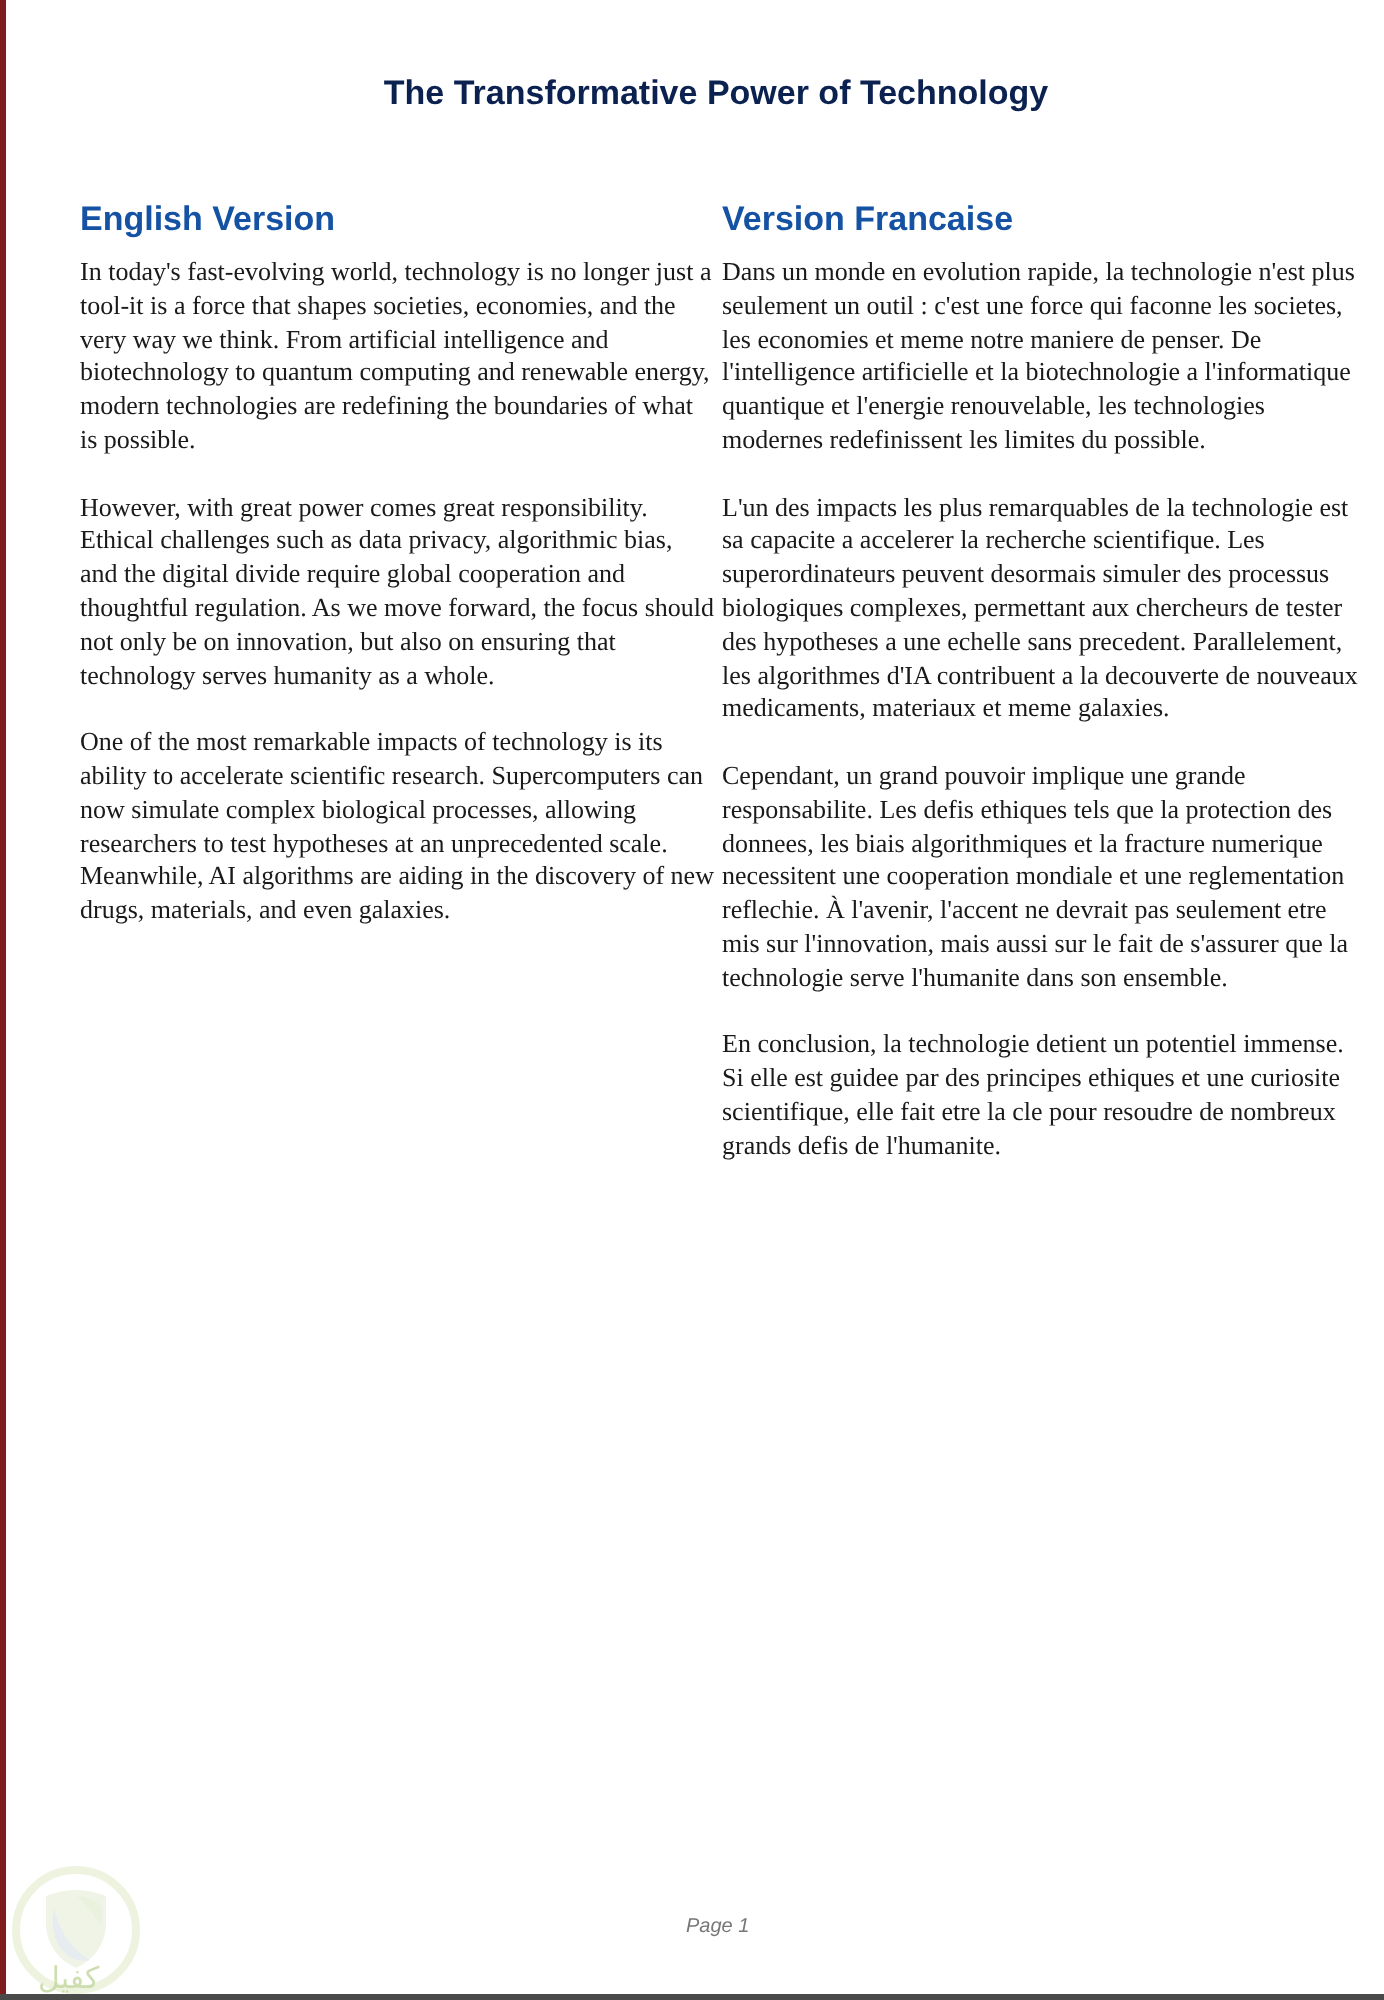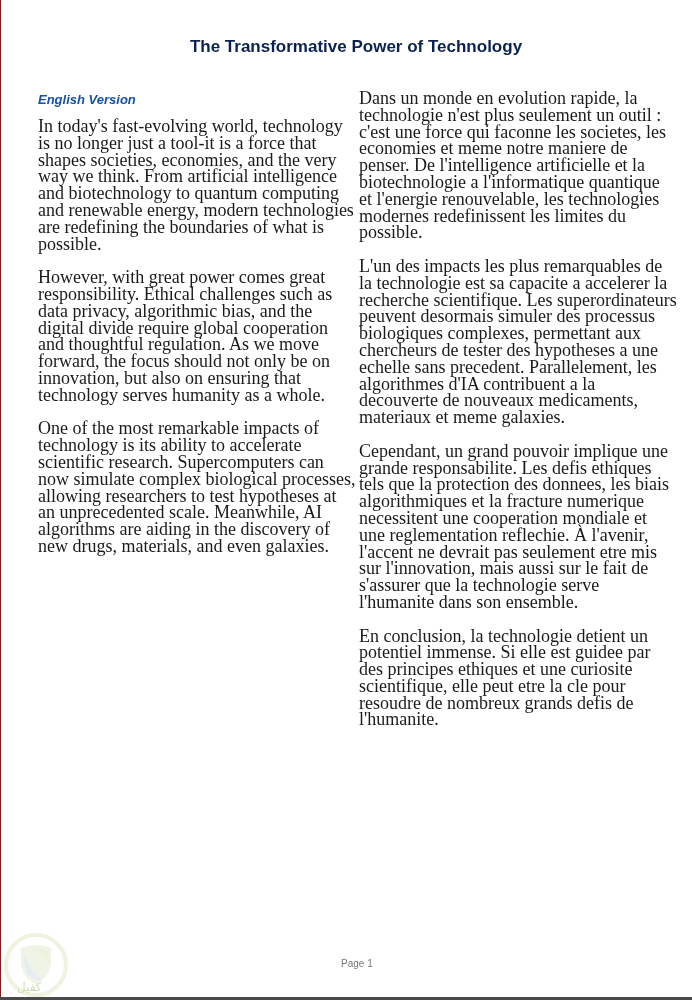--- a/index.html
+++ b/index.html
@@ -2,70 +2,71 @@
 <html><head>
   <meta charset="utf-8">
   <style>
     html, body { margin: 0; padding: 0; }
     body {
       width: 692px; height: 1000px; background: #ffffff; position: relative; overflow: hidden;
       font-family: "Liberation Serif", serif;
     }
     .page {
       position: absolute; left: 0; top: 0; width: 692px; height: 997px;
-      border-left: 1px solid #7f1d1d; box-sizing: border-box; background: #fff;
+      border-left: 3px solid #7f1d1d; box-sizing: border-box; background: #fff;
     }
     .bottom-edge {
       position: absolute; left: 0; top: 997px; width: 692px; height: 3px; background: #4a4a4a;
     }
     .title {
       position: absolute; left: 0; top: 37px; width: 710px; text-align: center;
       font-family: "Liberation Sans", sans-serif; font-weight: bold; font-size: 17px;
       color: #0b2150; margin: 0;
     }
     .column { position: absolute; top: 90px; }
     .col-en { left: 37px; width: 318px; }
     .col-fr { left: 358px; width: 318px; }
     .col-heading {
-      font-family: "Liberation Sans", sans-serif; font-weight: bold; font-size: 13px;
-      color: #1552a3; margin: 1px 0 9px 0; line-height: 18px; font-style: italic;
+      font-family: "Liberation Sans", sans-serif; font-weight: bold; font-size: 17px;
+      color: #1552a3; margin: 11px 0 9px 0; line-height: 18px;
     }
     .para {
-      font-size: 18px; line-height: 16.8px; color: #1a1a1a; margin: 0 0 16.8px 0;
+      font-size: 13px; line-height: 16.8px; color: #1a1a1a; margin: 0 0 16.8px 0;
     }
     .page-number {
       position: absolute; left: 340px; top: 958px;
-      font-family: "Liberation Sans", sans-serif; font-size: 10px; color: #777;
+      font-family: "Liberation Sans", sans-serif; font-style: italic; font-size: 10px; color: #777;
     }
     .watermark {
       position: absolute; left: 2px; top: 932px; width: 66px; height: 66px; opacity: 0.55;
     }
     .watermark-text {
-      position: absolute; left: 16px; top: 980px; font-size: 12px; color: #c9dba8;
+      position: absolute; left: 16px; top: 980px; font-size: 15px; color: #c9dba8;
       font-family: "DejaVu Sans", sans-serif; opacity: 0.9;
     }
   </style>
 </head>
 <body>
 
 <div class="page">
   <h1 class="title">The Transformative Power of Technology</h1>
 
   <div class="column col-en">
     <h2 class="col-heading">English Version</h2>
     <p class="para">In today's fast-evolving world, technology is no longer just a tool-it is a force that shapes societies, economies, and the very way we think. From artificial intelligence and biotechnology to quantum computing and renewable energy, modern technologies are redefining the boundaries of what is possible.</p>
     <p class="para">However, with great power comes great responsibility. Ethical challenges such as data privacy, algorithmic bias, and the digital divide require global cooperation and thoughtful regulation. As we move forward, the focus should not only be on innovation, but also on ensuring that technology serves humanity as a whole.</p>
     <p class="para">One of the most remarkable impacts of technology is its ability to accelerate scientific research. Supercomputers can now simulate complex biological processes, allowing researchers to test hypotheses at an unprecedented scale. Meanwhile, AI algorithms are aiding in the discovery of new drugs, materials, and even galaxies.</p>
   </div>
 
   <div class="column col-fr">
+    <h2 class="col-heading">Version Francaise</h2>
     <p class="para">Dans un monde en evolution rapide, la technologie n'est plus seulement un outil : c'est une force qui faconne les societes, les economies et meme notre maniere de penser. De l'intelligence artificielle et la biotechnologie a l'informatique quantique et l'energie renouvelable, les technologies modernes redefinissent les limites du possible.</p>
     <p class="para">L'un des impacts les plus remarquables de la technologie est sa capacite a accelerer la recherche scientifique. Les superordinateurs peuvent desormais simuler des processus biologiques complexes, permettant aux chercheurs de tester des hypotheses a une echelle sans precedent. Parallelement, les algorithmes d'IA contribuent a la decouverte de nouveaux medicaments, materiaux et meme galaxies.</p>
     <p class="para">Cependant, un grand pouvoir implique une grande responsabilite. Les defis ethiques tels que la protection des donnees, les biais algorithmiques et la fracture numerique necessitent une cooperation mondiale et une reglementation reflechie. À l'avenir, l'accent ne devrait pas seulement etre mis sur l'innovation, mais aussi sur le fait de s'assurer que la technologie serve l'humanite dans son ensemble.</p>
-    <p class="para">En conclusion, la technologie detient un potentiel immense. Si elle est guidee par des principes ethiques et une curiosite scientifique, elle peut etre la cle pour resoudre de nombreux grands defis de l'humanite.</p>
+    <p class="para">En conclusion, la technologie detient un potentiel immense. Si elle est guidee par des principes ethiques et une curiosite scientifique, elle fait etre la cle pour resoudre de nombreux grands defis de l'humanite.</p>
   </div>
 
   <div class="page-number">Page 1</div>
 
   <svg class="watermark" viewBox="0 0 66 66">
     <circle cx="33" cy="33" r="30" fill="none" stroke="#dfeac6" stroke-width="4"></circle>
     <path d="M18 16 Q33 10 48 16 L48 32 Q46 46 33 52 Q20 46 18 32 Z" fill="#e3ecd2"></path>
     <path d="M22 22 Q26 40 40 48 Q30 50 24 40 Q20 32 22 22 Z" fill="#d5dde6"></path>
     <path d="M34 16 Q44 18 46 22 L46 30 Q40 24 34 16 Z" fill="#d9e6c0"></path>
   </svg>

